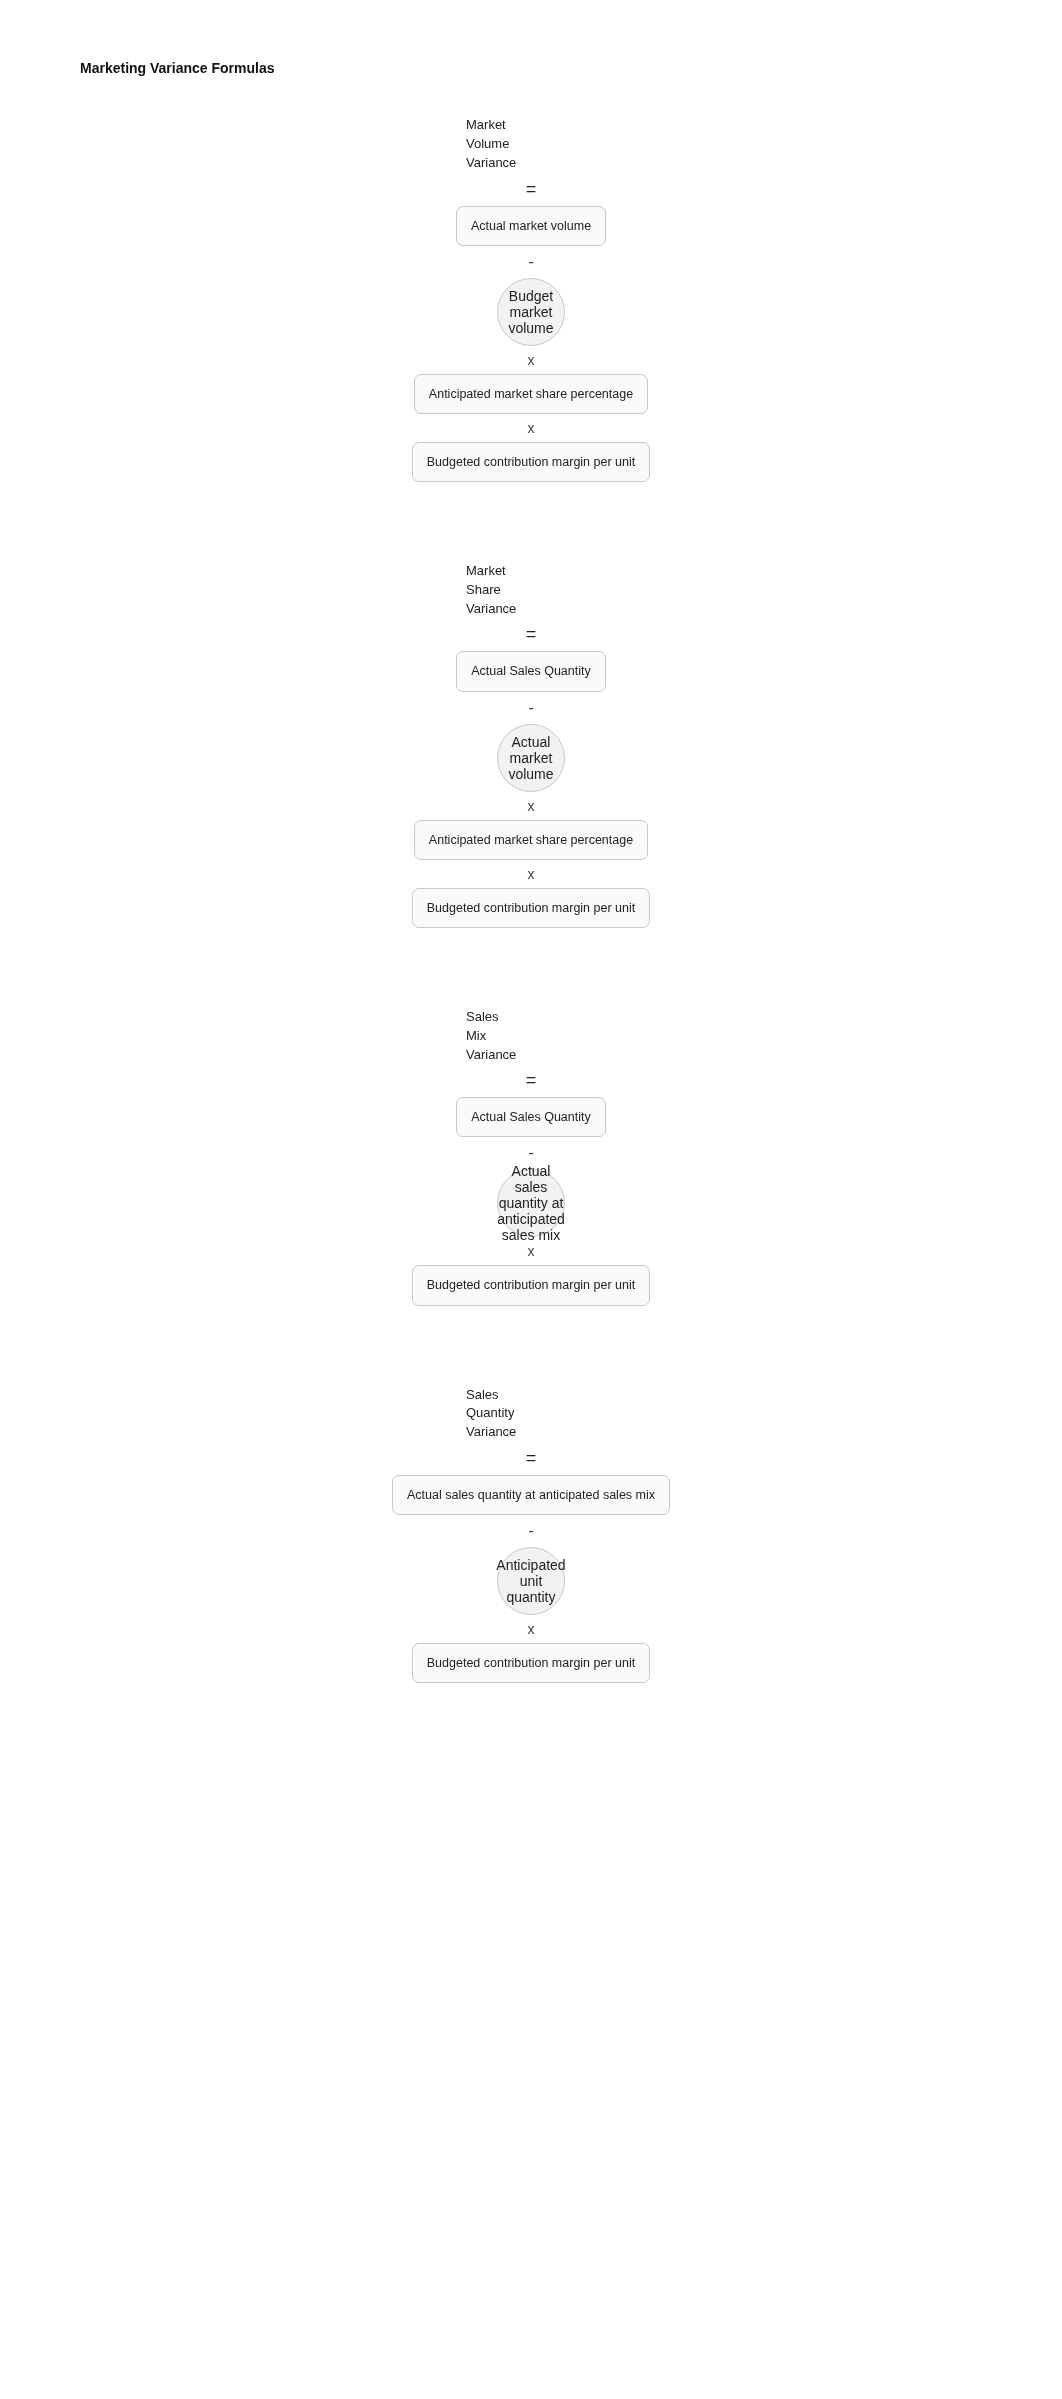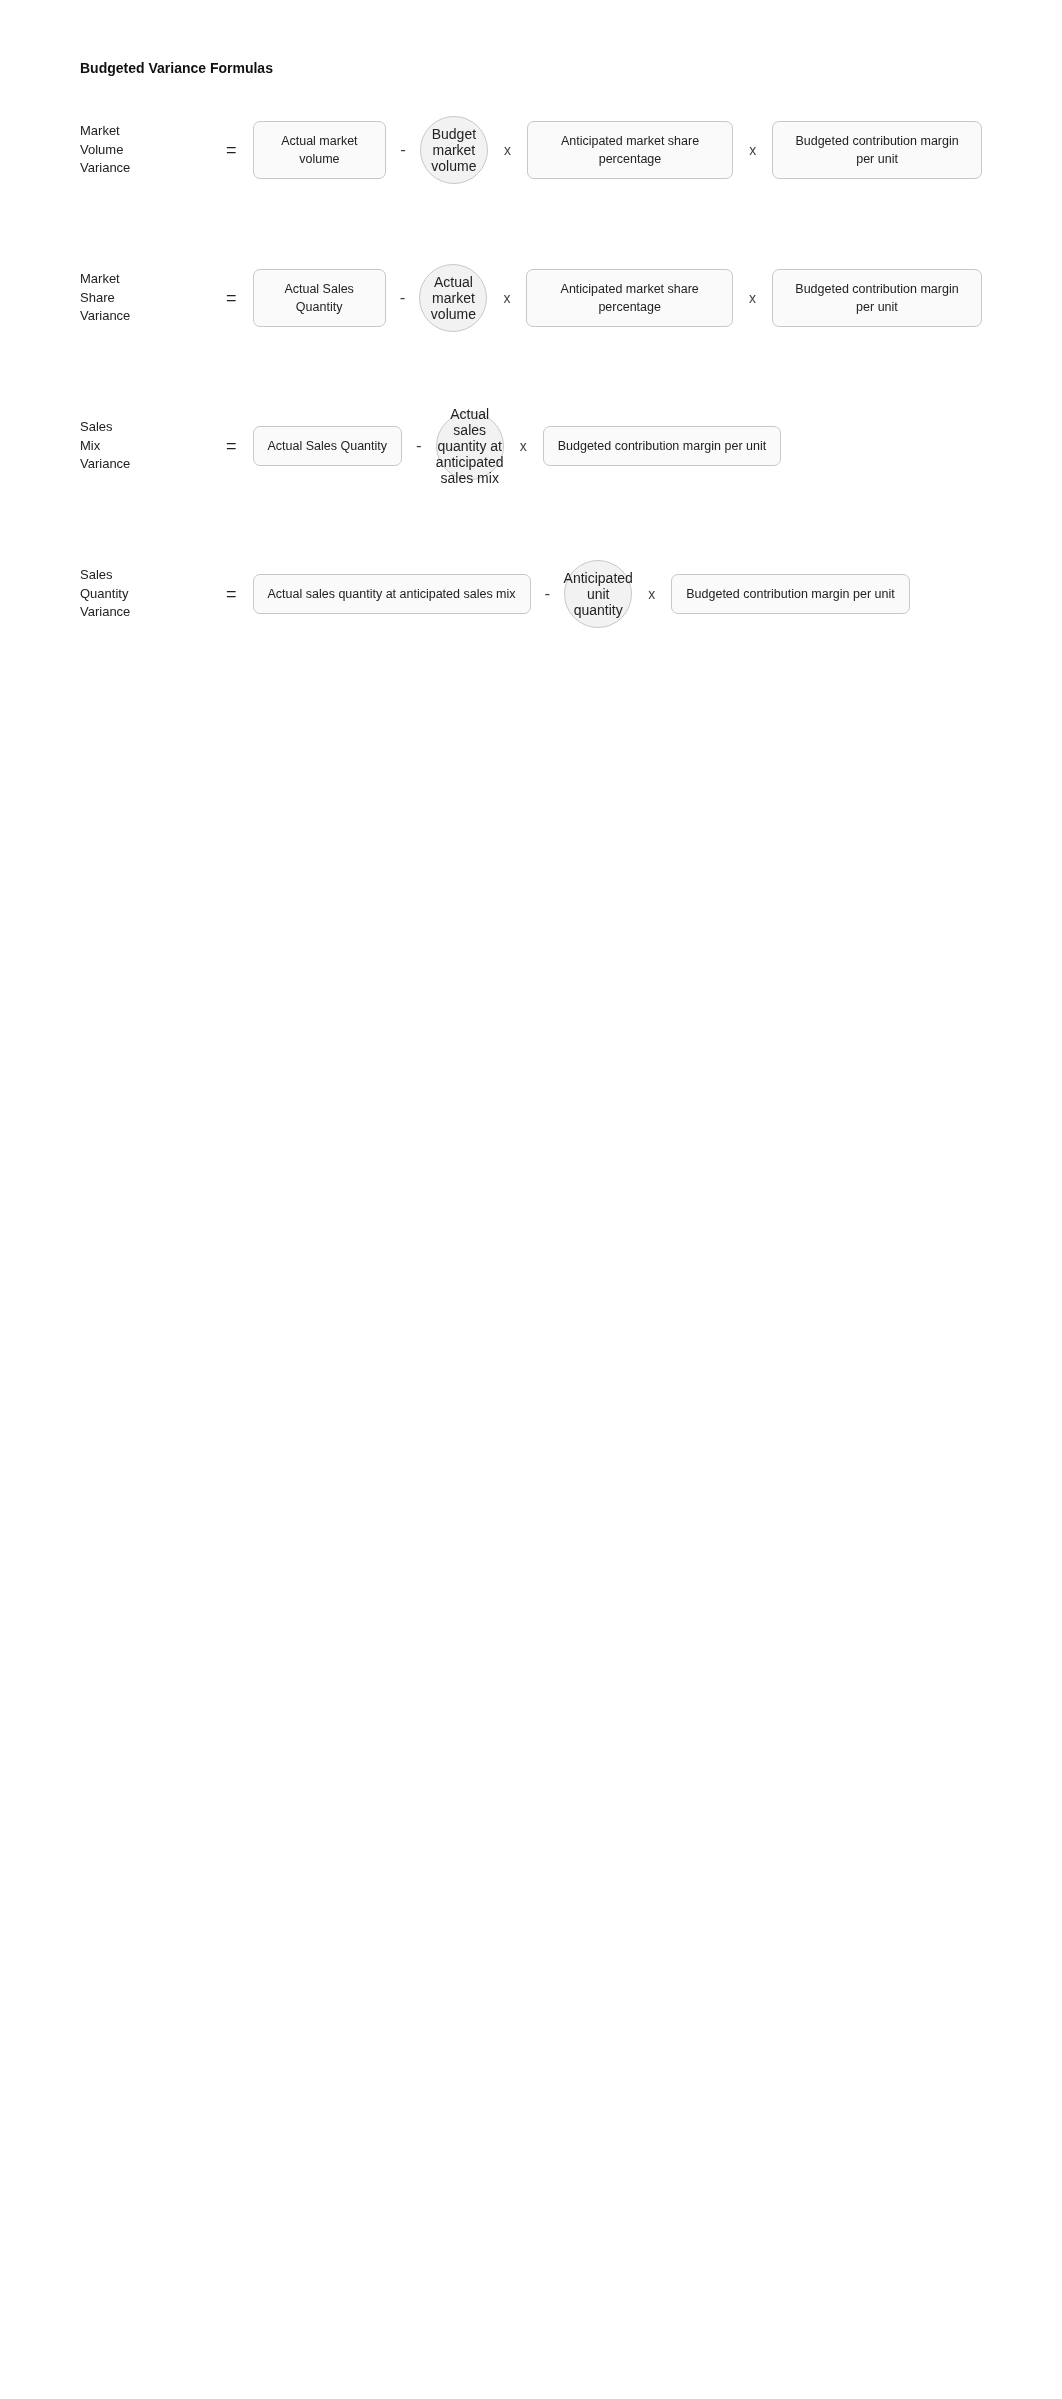--- a/index.html
+++ b/index.html
@@ -27,20 +27,21 @@
       margin-bottom: 40px;
       color: #111;
     }
 
     
     .section {
       display: flex;
       align-items: center;
       margin-bottom: 80px;
       gap: 6px;
+      flex-direction: column;
     }
 
     .var-label {
       width: 130px;
       font-size: 13px;
       line-height: 1.45;
       flex-shrink: 0;
     }
 
     .eq {
@@ -86,21 +87,21 @@
     .op-x {
       font-size: 14px;
       color: #444;
       margin: 0 10px;
     }
   </style>
 </head>
 <body>
 
 <div class="page">
-  <div class="page-title">Budgeted Variance Formulas</div>
+  <div class="page-title">Marketing Variance Formulas</div>
 
   <div class="section">
     <div class="var-label">
       Market<br>Volume<br>Variance
     </div>
     <span class="eq">=</span>
     <div class="term-box">Actual market volume</div>
     <span class="op-inline">-</span>
     <div class="term-circle">Budget market volume</div>
     <span class="op-x">x</span>

